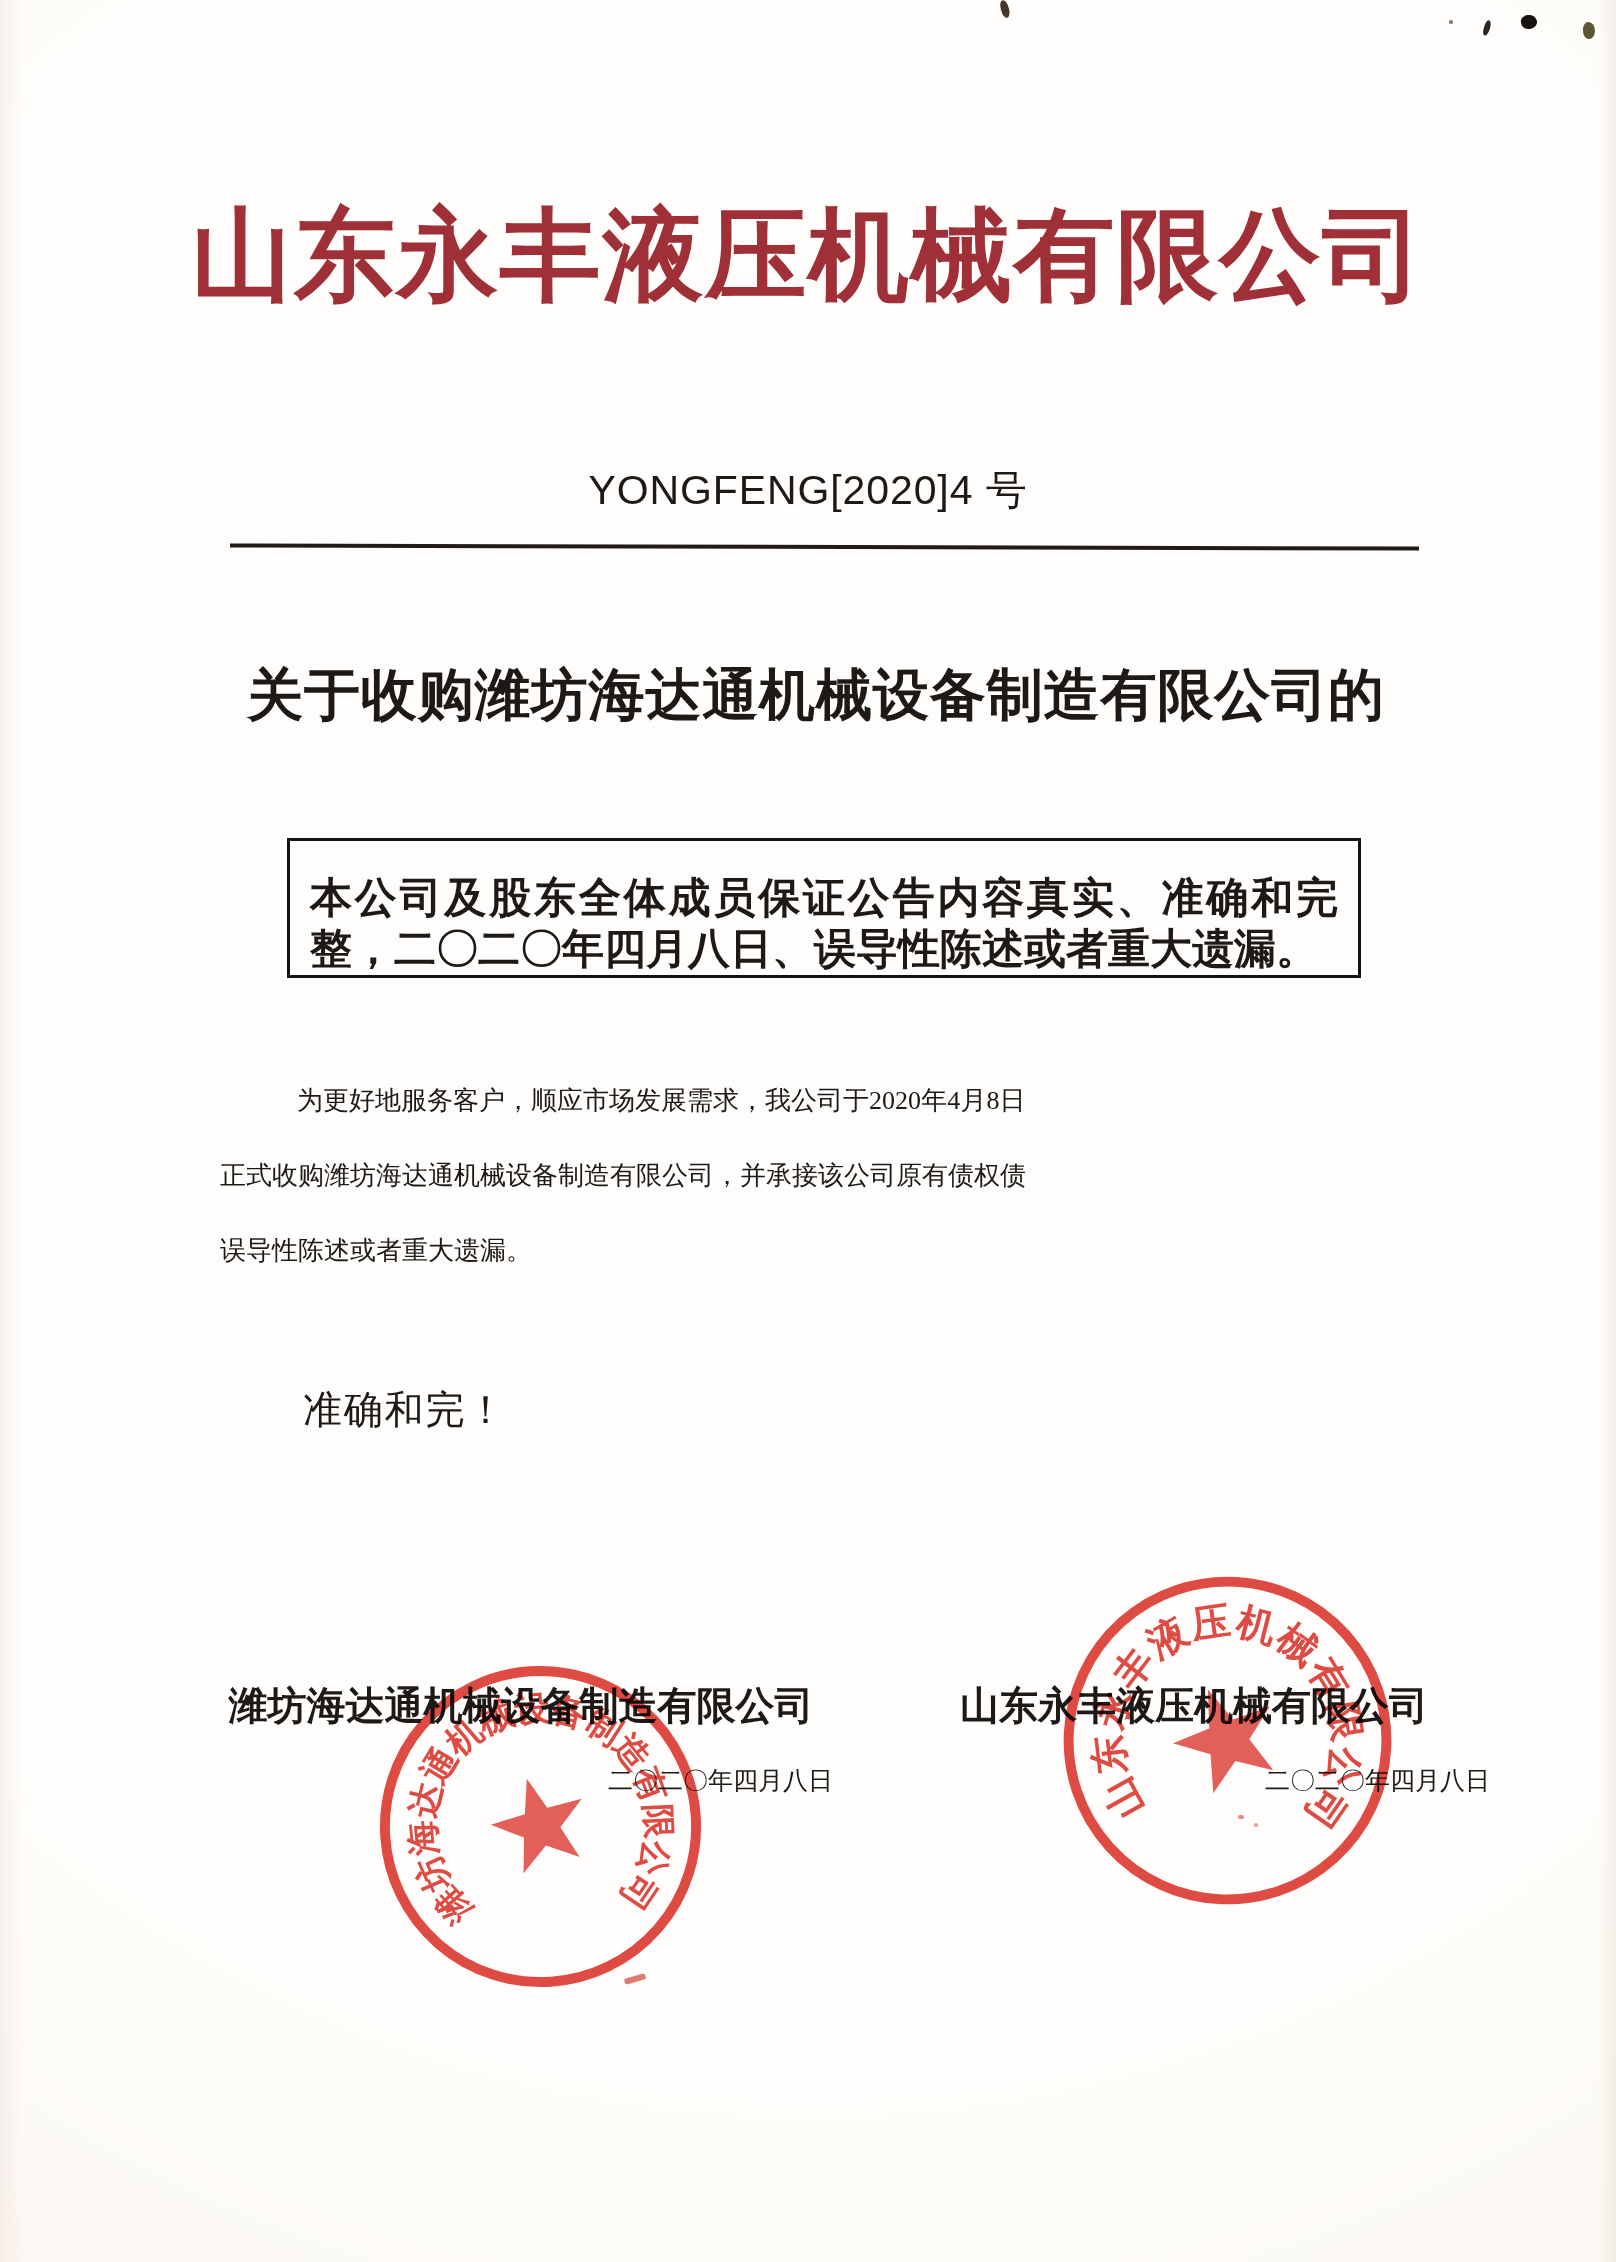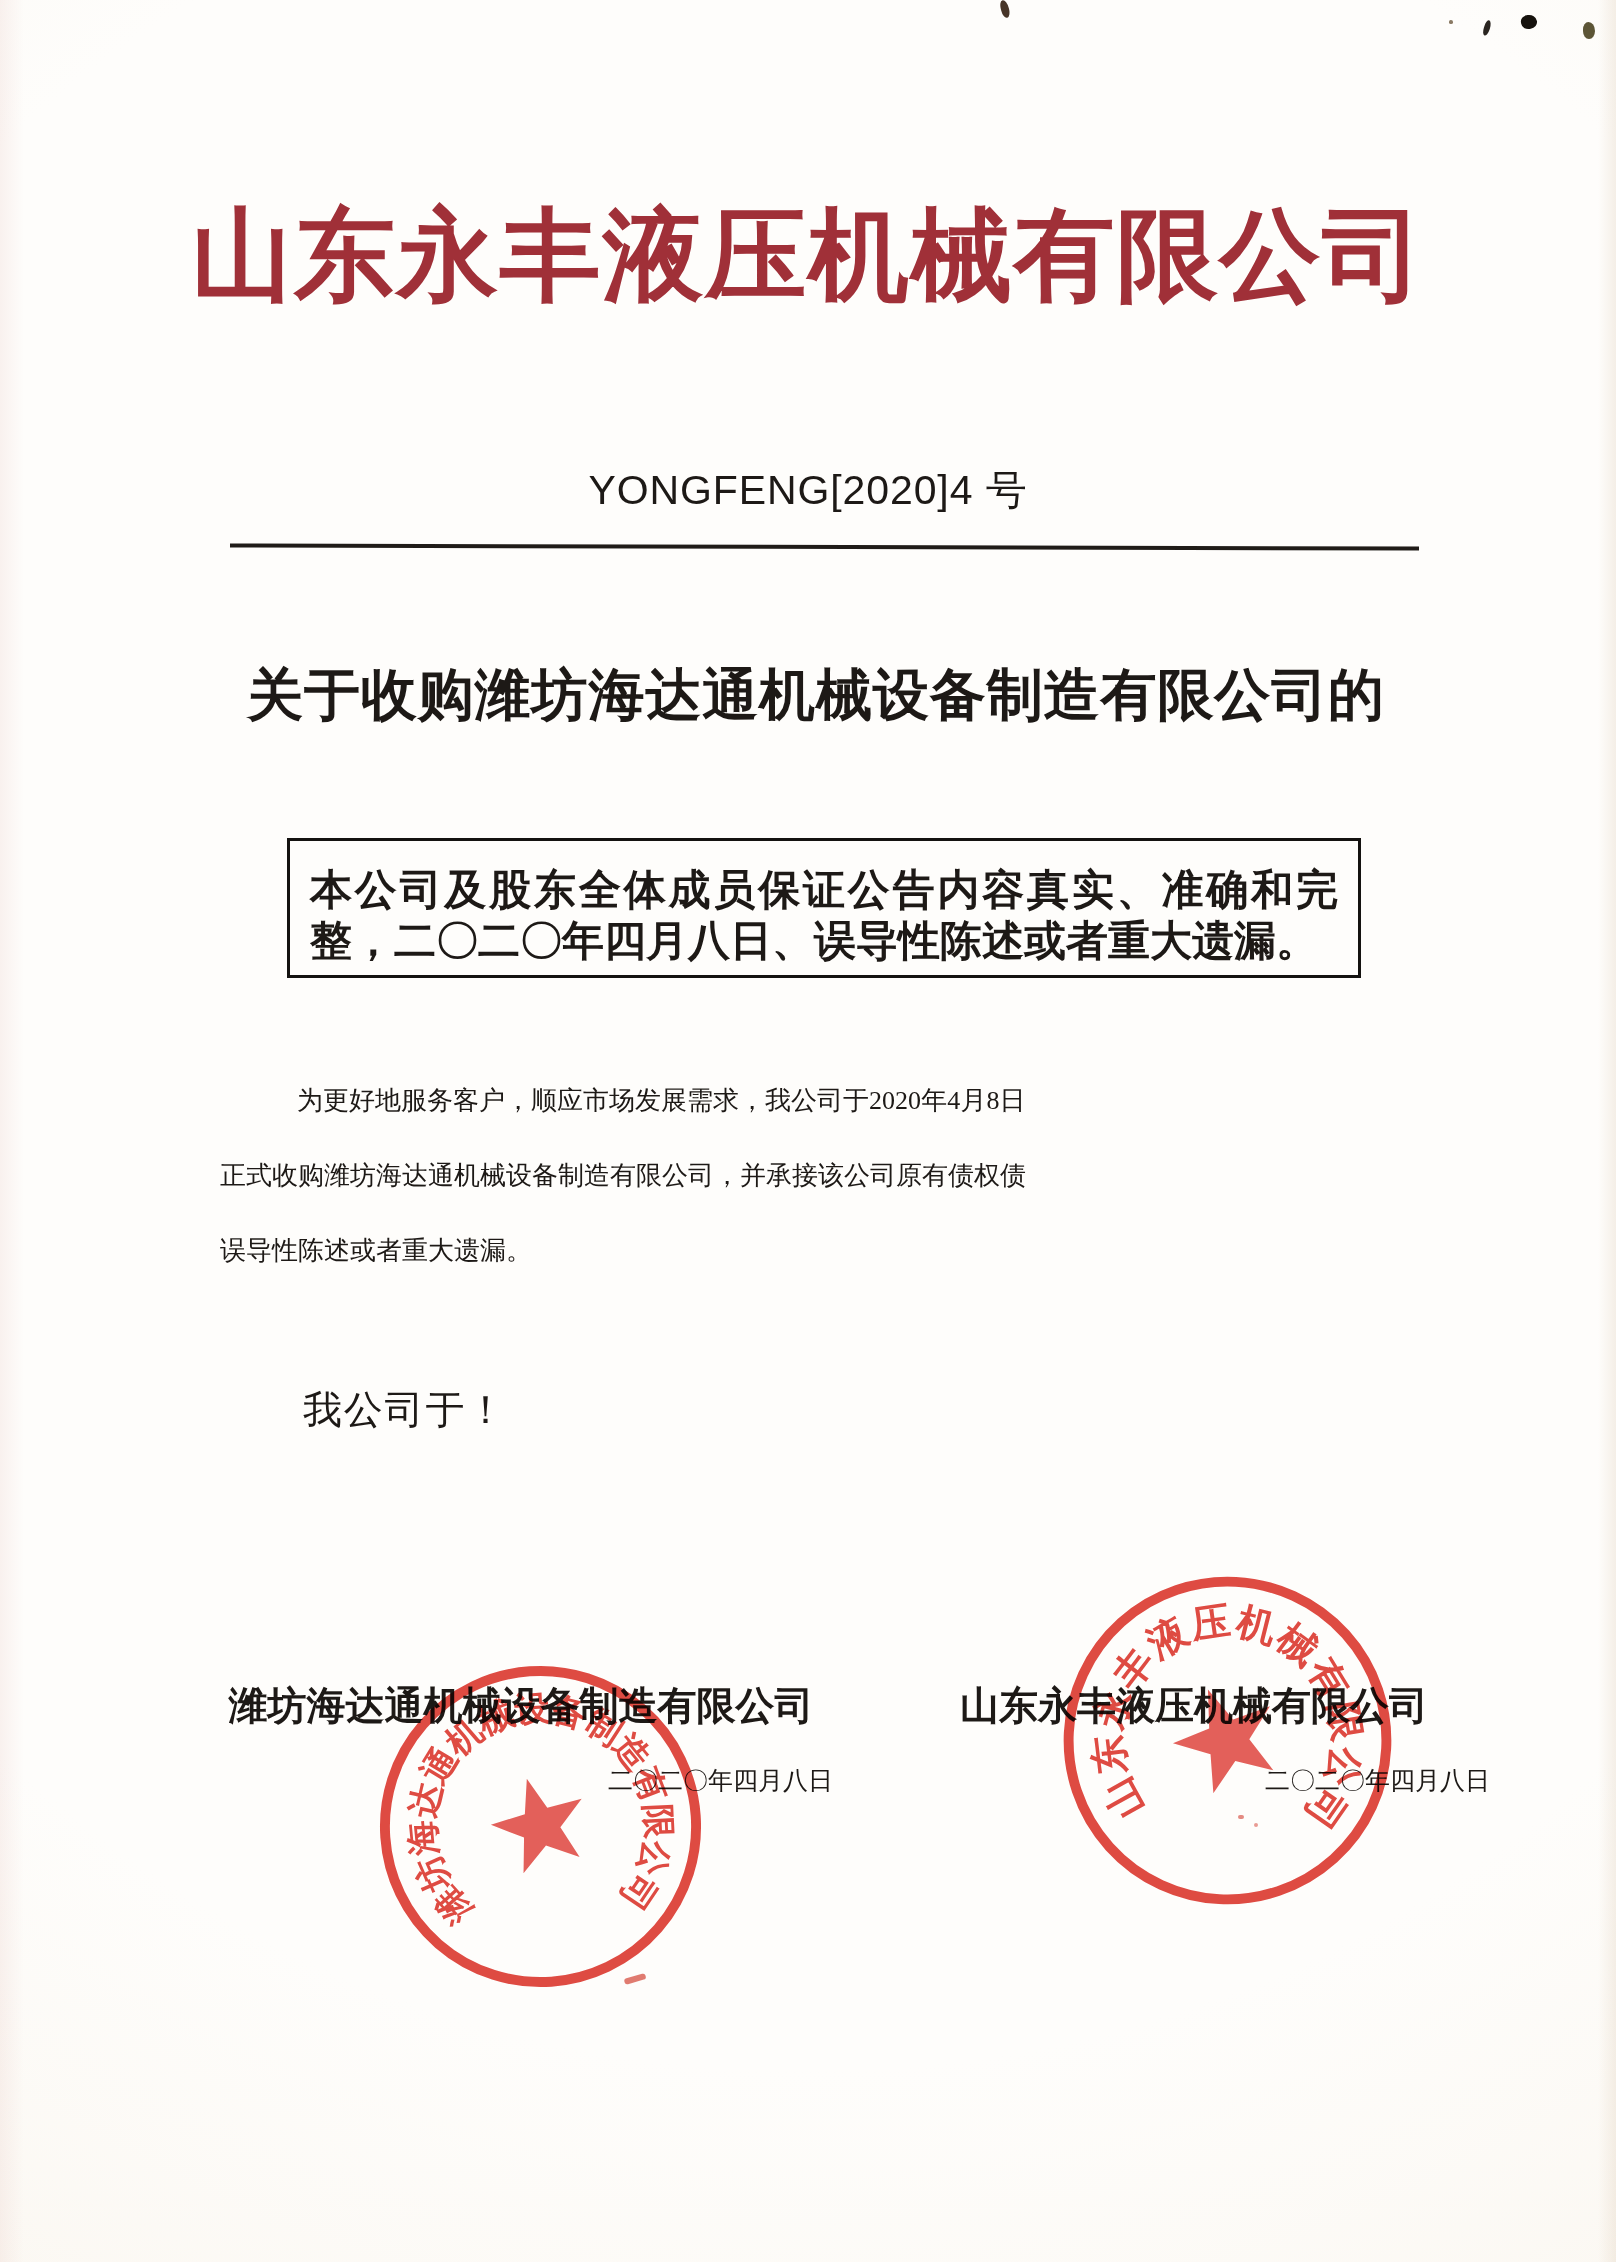--- a/index.html
+++ b/index.html
@@ -44,21 +44,21 @@
   }
   .announce-title-l2{
     position:absolute;left:0;top:762px;width:100%;
     text-align:center;
     font-size:56px;font-weight:bold;letter-spacing:3.7px;
     font-family:"Liberation Sans","DejaVu Sans",sans-serif;
   }
   .notice-box{
     position:absolute;left:287px;top:838px;width:1074px;height:140px;
     border:3.7px solid #141210;box-sizing:border-box;
-    padding:23px 20px 0 20px;
+    padding:31px 20px 0 20px;
     font-family:"Liberation Sans","DejaVu Sans",sans-serif;
     font-weight:bold;font-size:42px;line-height:51px;
   }
   .notice-line-justify{text-align:justify;text-align-last:justify;}
   .body-para{
     position:absolute;left:220px;top:1063px;width:1234px;
     font-size:26px;line-height:75px;word-spacing:-6.4px;
   }
   .body-line{white-space:nowrap;}
   .body-line.indent{padding-left:77px;}
@@ -116,21 +116,21 @@
     <div class="notice-line-justify">本公司及股东全体成员保证公告内容真实、准确和完</div>
     <div>整，二〇二〇年四月八日、误导性陈述或者重大遗漏。</div>
   </div>
 
   <div class="body-para">
     <div class="body-line indent">为更好地服务客户，顺应市场发展需求，我公司于 2020 年 4 月 8 日</div>
     <div class="body-line">正式收购潍坊海达通机械设备制造有限公司，并承接该公司原有债权债</div>
     <div class="body-line">误导性陈述或者重大遗漏。</div>
   </div>
 
-  <div class="closing">我公司于！</div>
+  <div class="closing">准确和完！</div>
 
   <div class="sig-block sig-left">
     <div class="sig-company">潍坊海达通机械设备制造有限公司</div>
     <div class="sig-date">二〇二〇年四月八日</div>
   </div>
 
   <div class="sig-block sig-right">
     <div class="sig-company">山东永丰液压机械有限公司</div>
     <div class="sig-date">二〇二〇年四月八日</div>
   </div>

